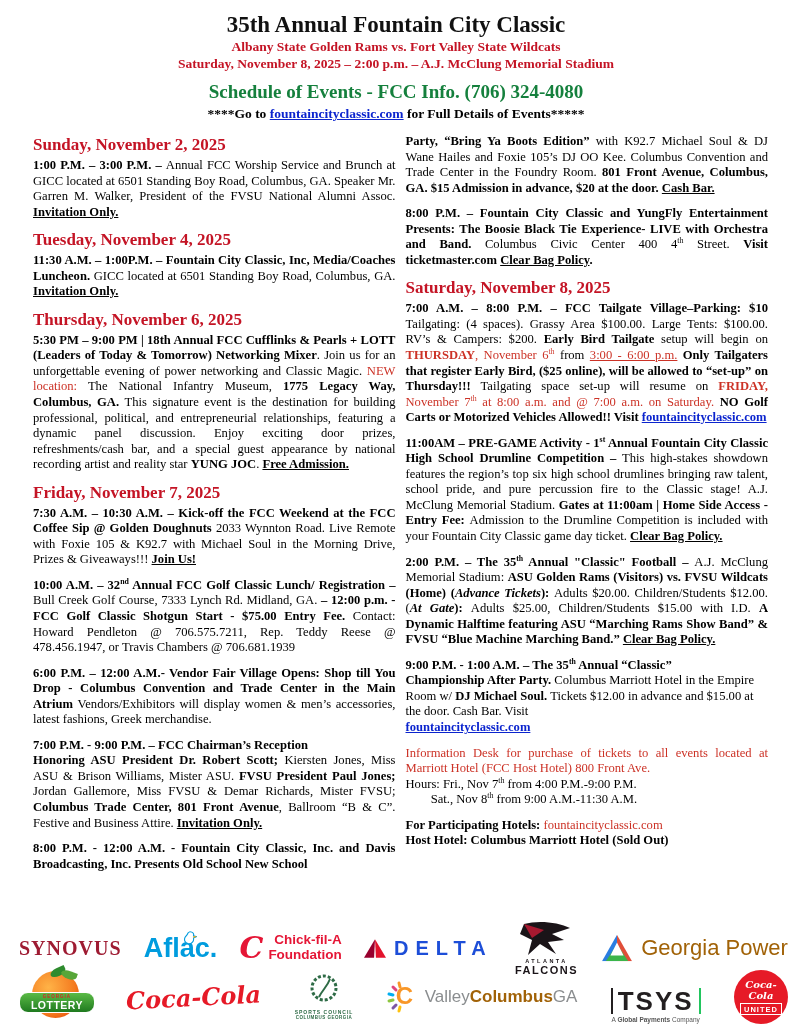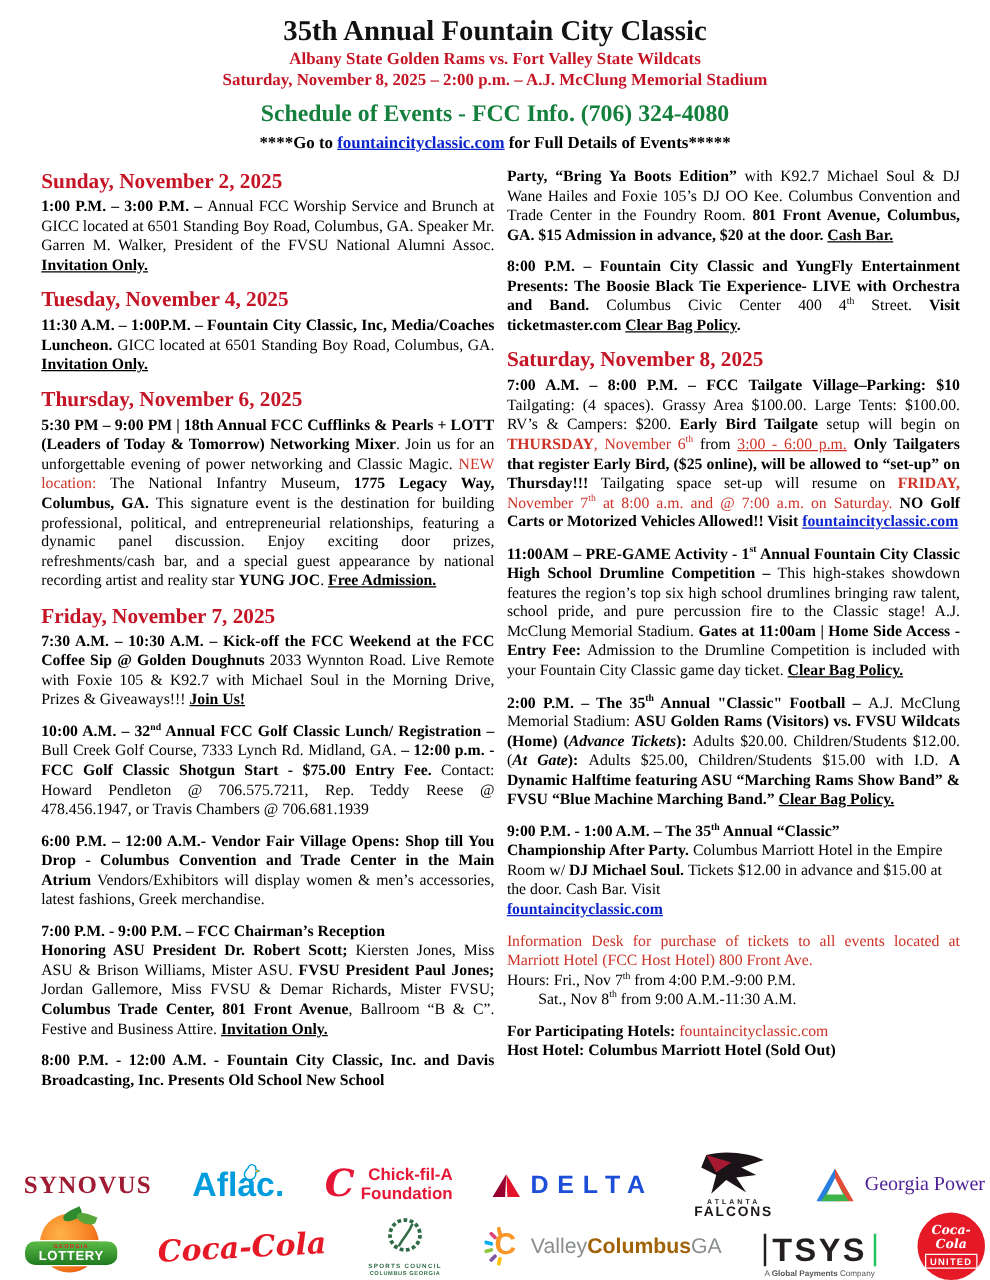--- a/index.html
+++ b/index.html
@@ -36,21 +36,21 @@
   .aflac .duck{position:absolute;left:54%;top:-4px;}
   .cfa{display:flex;align-items:center;gap:5px;color:#E51636;}
   .cfa-mark{font-family:"DejaVu Serif",serif;font-style:italic;font-weight:bold;font-size:30px;line-height:0.85;}
   .cfa-text{text-align:right;font-family:"Liberation Sans",sans-serif;font-weight:bold;font-size:13.5px;line-height:1.08;}
   .delta{display:flex;align-items:center;gap:8px;}
   .delta-word{font-family:"Liberation Sans",sans-serif;font-weight:bold;color:#1d4ed8;font-size:20px;letter-spacing:7px;}
   .falcons{text-align:center;line-height:1;color:#1A1418;display:block;}
   .fal1{font-size:5.5px;font-weight:bold;letter-spacing:2.5px;font-family:"Liberation Sans",sans-serif;}
   .fal2{font-size:11px;font-weight:bold;letter-spacing:1.5px;font-family:"Liberation Sans",sans-serif;}
   .gpow{display:flex;align-items:center;gap:7px;}
-  .gp-text{font-family:Liberation Serif, serif;font-size:16px;color:#4c1d95;}
+  .gp-text{font-family:Liberation Sans, sans-serif;font-size:22px;color:#a16207;}
   .lottery{position:relative;width:74px;height:54px;}
   .peach{position:absolute;left:13px;top:1px;width:47px;height:47px;border-radius:50%;
          background:radial-gradient(circle at 35% 35%,#FFB347,#F47B20 60%,#E03A00);}
   .leaf{position:absolute;width:16px;height:8px;background:#2E8B2E;border-radius:50% 0 50% 50%;}
   .leaf1{top:-2px;left:31px;transform:rotate(-25deg);}
   .leaf2{top:1px;left:42px;transform:rotate(20deg);background:#57A639;}
   .band{position:absolute;left:0;top:22px;width:74px;height:19px;
         background:linear-gradient(#5BBB46,#1F7A1F);border:1.5px solid #fff;border-radius:9px;
         text-align:center;line-height:1;}
   .band .ga{display:block;font-size:4.5px;color:#D22;font-weight:bold;letter-spacing:1px;margin-top:2px;font-family:"Liberation Sans",sans-serif;}

